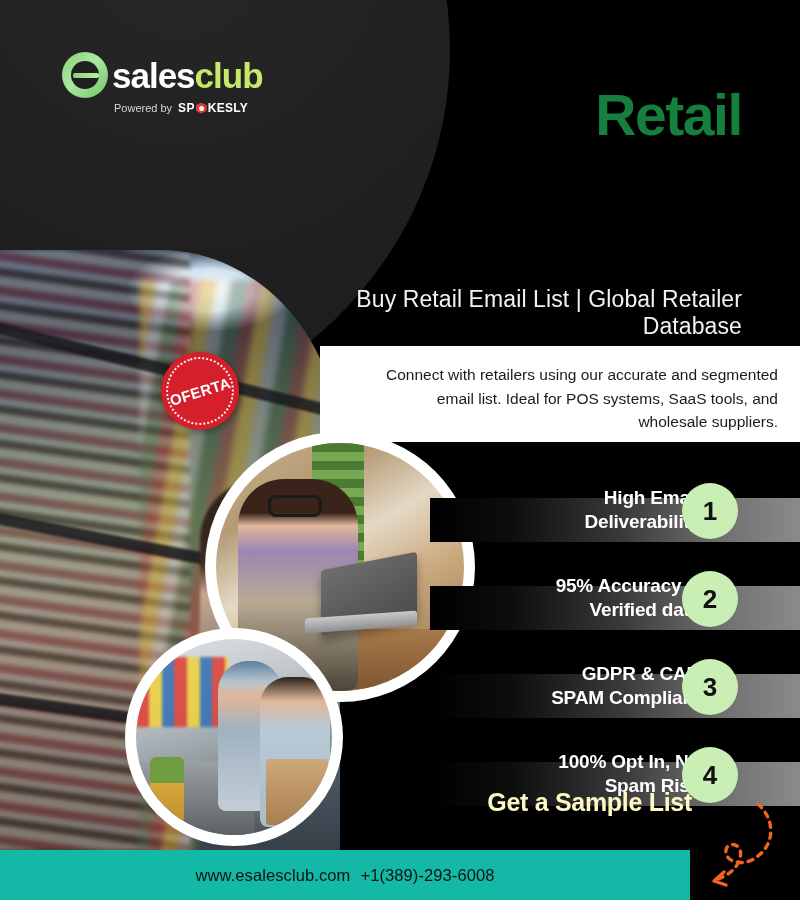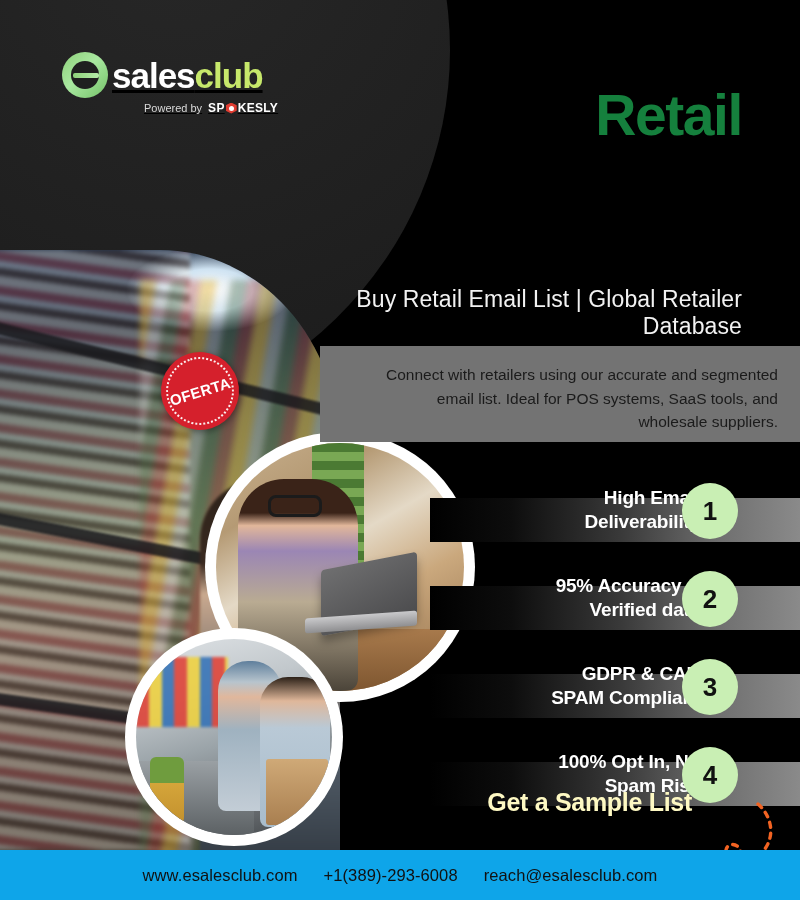--- a/index.html
+++ b/index.html
@@ -5,34 +5,34 @@
   html,body{margin:0;padding:0;background:#000;}
   body{width:800px;height:900px;font-family:"Liberation Sans",sans-serif;overflow:hidden;}
   .poster{position:relative;width:800px;height:900px;background:#000;overflow:hidden;}
 
   
   .dark-blob{position:absolute;left:-330px;top:-330px;width:780px;height:760px;
     border-radius:50%;background:#1f1f1f;
     background-image:radial-gradient(circle at 65% 35%, #272727 0%, #1c1c1c 70%, #161616 100%);}
 
   
-  .logo{position:absolute;left:62px;top:52px;width:240px;height:64px;text-decoration:underline;}
+  .logo{position:absolute;left:62px;top:52px;width:240px;height:64px;}
   .logo-row{display:flex;align-items:center;gap:4px;}
   .logo-e{width:46px;height:46px;border-radius:50%;
     background:linear-gradient(135deg,#8ed07a 0%,#a9e8a0 45%,#74c268 100%);
     position:relative;display:flex;align-items:center;justify-content:center;}
   .logo-e:after{content:"";position:absolute;left:50%;top:50%;
     transform:translate(-50%,-50%);width:28px;height:28px;border-radius:50%;
     background:#1f1f1f;}
   .logo-e:before{content:"";position:absolute;left:11px;top:21px;width:26px;height:5px;
     background:linear-gradient(90deg,#8ed07a,#b6eda9);z-index:2;border-radius:2px;}
   .logo-word{font-size:35px;font-weight:700;letter-spacing:-1px;line-height:1;}
   .logo-word .w1{color:#ffffff;}
   .logo-word .w2{color:#c7e86b;}
-  .logo-sub{display:flex;align-items:center;gap:6px;margin-top:3px;margin-left:82px;}
+  .logo-sub{display:flex;align-items:center;gap:6px;margin-top:3px;margin-left:52px;}
   .logo-sub .pb{color:#d9d9d9;font-size:11px;font-weight:400;}
   .logo-sub .sp{color:#ffffff;font-size:12px;font-weight:800;letter-spacing:.3px;
     display:flex;align-items:center;gap:1px;justify-content:center;}
   .sp-dot{width:11px;height:11px;background:#e03c31;
     clip-path:polygon(50% 0,100% 25%,100% 75%,50% 100%,0 75%,0 25%);
     display:inline-block;position:relative;}
   .sp-dot:after{content:"";position:absolute;left:3px;top:3px;width:5px;height:5px;
     border-radius:50%;background:#fff;}
 
   
@@ -115,42 +115,42 @@
     border-radius:6px 6px 12px 12px;}
 
   
   .headline{position:absolute;right:58px;top:86px;width:470px;text-align:right;
     color:#15803d;font-weight:800;font-size:57px;line-height:1.02;letter-spacing:-1.4px;}
   .headline div{white-space:nowrap;}
   .subtitle{position:absolute;right:58px;top:286px;width:480px;text-align:right;
     color:#f2f2f2;font-size:23px;font-weight:400;letter-spacing:.1px;}
 
   .greenbox{position:absolute;left:320px;top:346px;width:480px;height:96px;
-    background:#737373;}
+    background:#ffffff;}
   .greenbox p{margin:0;position:absolute;right:22px;top:17px;width:400px;text-align:right;
     color:#1b1b1b;font-size:15.5px;line-height:1.52;}
 
   
   .features{position:absolute;left:430px;top:482px;width:370px;}
   .frow{position:relative;height:76px;margin-bottom:12px;}
   .fbar{position:absolute;right:0;top:16px;width:370px;height:44px;
     background:linear-gradient(90deg,#000 0%,#0d0d0d 22%,#3a3a3a 52%,#6f6f6f 78%,#8a8a8a 100%);}
   .ftext{position:absolute;right:100px;top:4px;width:250px;text-align:right;color:#fff;
     font-weight:800;font-size:19px;line-height:1.24;letter-spacing:-.2px;}
   .fnum{position:absolute;right:62px;top:1px;width:56px;height:56px;border-radius:50%;
     background:#c9efb4;display:flex;align-items:center;justify-content:center;
     color:#111;font-weight:800;font-size:26px;}
 
   .cta{position:absolute;right:108px;top:788px;color:#fef9c3;font-weight:700;font-size:25px;
     letter-spacing:-.3px;}
   .arrow{position:absolute;right:18px;top:798px;width:86px;height:92px;}
 
   
-  .footer{position:absolute;left:0;bottom:0;width:800px;height:50px;background:#0ea5e9;
-    display:flex;align-items:center;justify-content:center;gap:26px;}
+  .footer{position:absolute;left:0;bottom:0;width:690px;height:50px;background:#14b8a6;
+    display:flex;align-items:center;justify-content:center;gap:10px;}
   .footer span{color:#111;font-size:16.5px;letter-spacing:.1px;}
 </style>
 </head>
 <body>
 
 <div class="poster">
 
   <div class="dark-blob"></div>
 
   <div class="shelf">
@@ -247,16 +247,15 @@
   <div class="cta">Get a Sample List</div>
 
   <svg class="arrow" viewBox="0 0 86 92">
     <path d="M62 6 C78 20, 80 44, 62 58 C48 70, 28 64, 30 52 C32 42, 48 46, 44 60 C41 72, 30 78, 20 82" fill="none" stroke="#f26322" stroke-width="3.4" stroke-linecap="round" stroke-dasharray="5 6"></path>
     <path d="M28 74 L18 83 L30 87" fill="none" stroke="#f26322" stroke-width="3.4" stroke-linecap="round" stroke-linejoin="round"></path>
   </svg>
 
   <div class="footer">
     <span>www.esalesclub.com</span>
     <span>+1(389)-293-6008</span>
-    <span>reach@esalesclub.com</span>
   </div>
 
 </div>
 
 </body></html>

